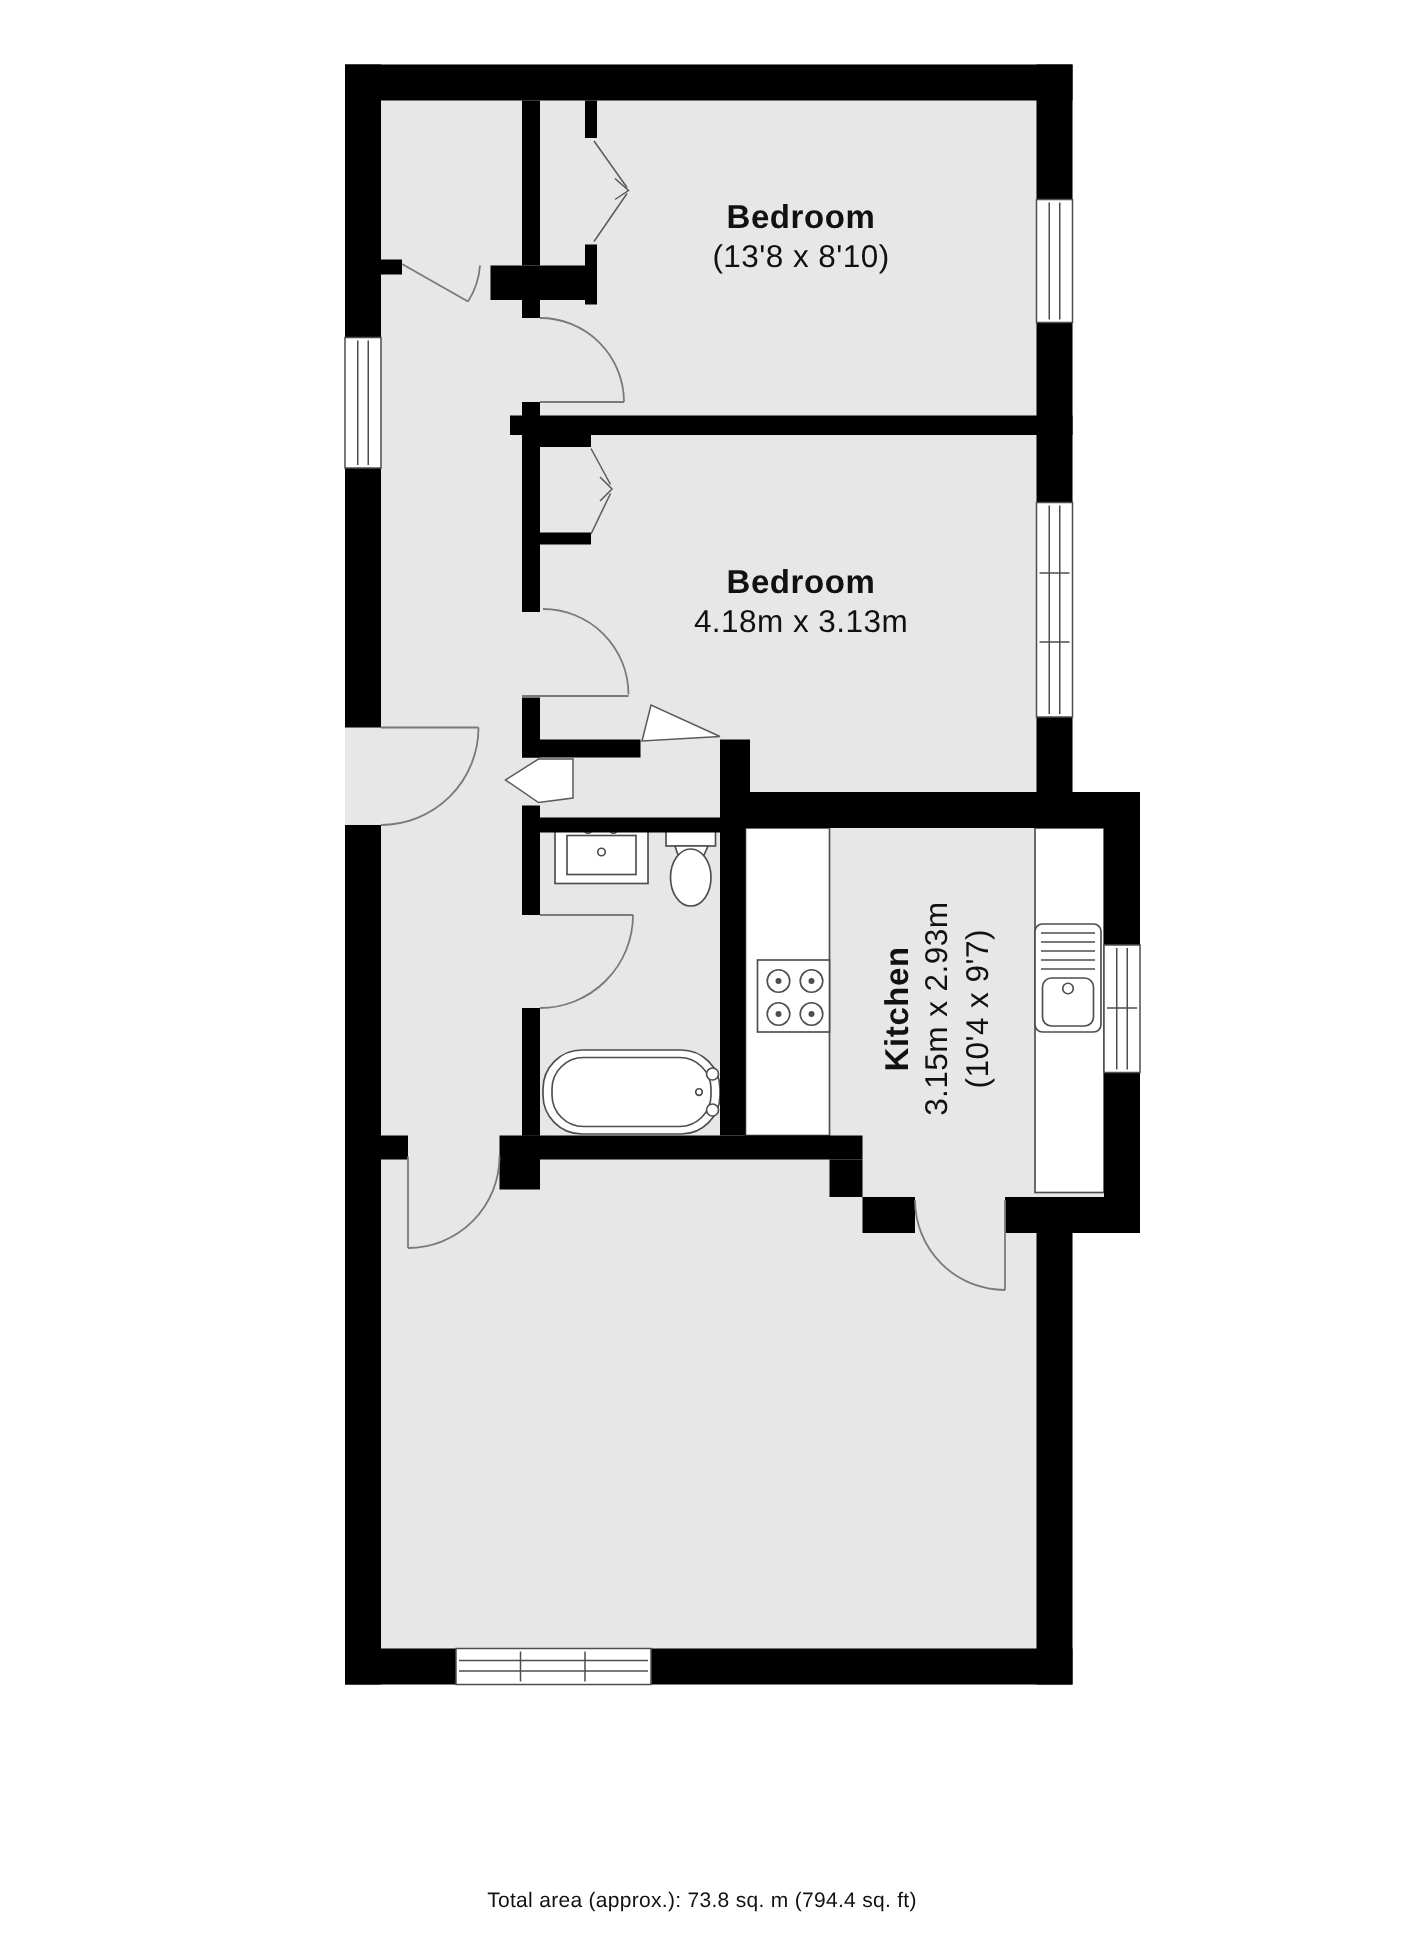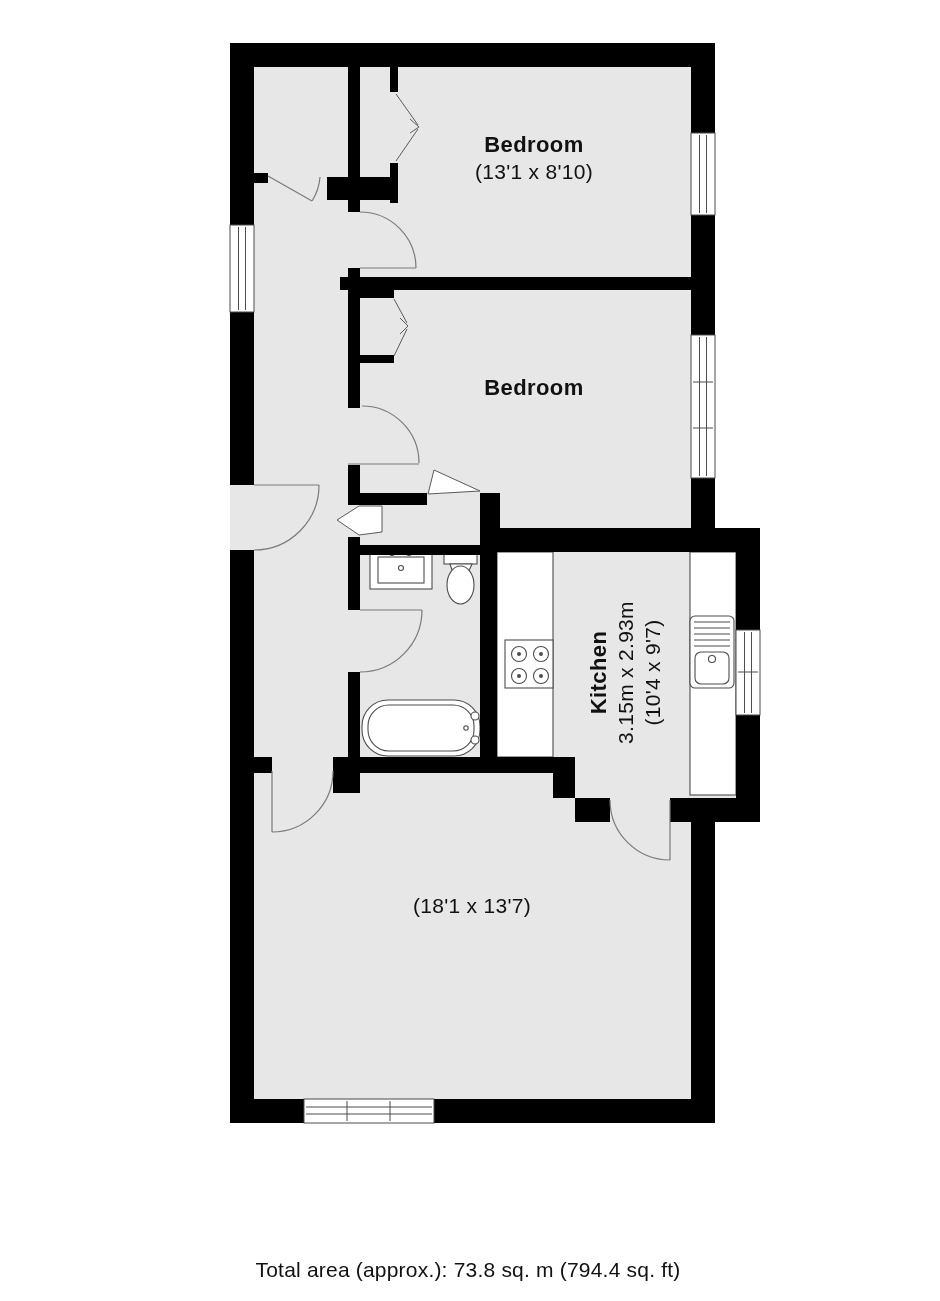--- a/index.html
+++ b/index.html
@@ -28,21 +28,21 @@
     font-size:21px;
     line-height:27px;
     letter-spacing:0.3px;
     white-space:nowrap;
   }
   #lbl-kitchen{
     transform:rotate(-90deg);
     transform-origin:center center;
   }
   #lbl-total{
-    font-size:21px;
+    font-size:14px;
     letter-spacing:0.2px;
     white-space:nowrap;
   }
 </style>
 </head>
 <body>
 
 <div id="stage">
 
   <svg id="plan-svg" width="940" height="1301" viewBox="0 0 940 1301">
@@ -223,32 +223,32 @@
         <path d="M394,299 L407,323 M394,356 L407,329"></path>
         <path d="M400,318 L408,326 L400,334"></path>
       </g>
       <path fill="#ffffff" d="M382,506 L382,532 L359,535 L337,520 L359,506 Z"></path>
       <path fill="#ffffff" d="M428,494 L434,470 L480,491 Z"></path>
     </g>
   </svg>
 
   <div class="plan-label" id="lbl-b1" style="left:404px;top:131px;width:260px;">
     <div class="room-name">Bedroom</div>
-    <div class="room-dims">(13'1 x 8'10)</div>
+    <div class="room-dims">(13'8 x 8'10)</div>
   </div>
 
   <div class="plan-label" id="lbl-b2" style="left:404px;top:374px;width:260px;">
     <div class="room-name">Bedroom</div>
+    <div class="room-dims">4.18m x 3.13m</div>
   </div>
 
   <div class="plan-label" id="lbl-kitchen" style="left:495px;top:632px;width:260px;height:81px;">
     <div class="room-name">Kitchen</div>
     <div class="room-dims">3.15m x 2.93m</div>
     <div class="room-dims">(10'4 x 9'7)</div>
   </div>
 
   <div class="plan-label" id="lbl-reception" style="left:342px;top:892px;width:260px;">
-    <div class="room-dims">(18'1 x 13'7)</div>
   </div>
 
   <div class="plan-label" id="lbl-total" style="left:168px;top:1258px;width:600px;">Total area (approx.): 73.8 sq. m (794.4 sq. ft)</div>
 
 </div>
 
 </body></html>

